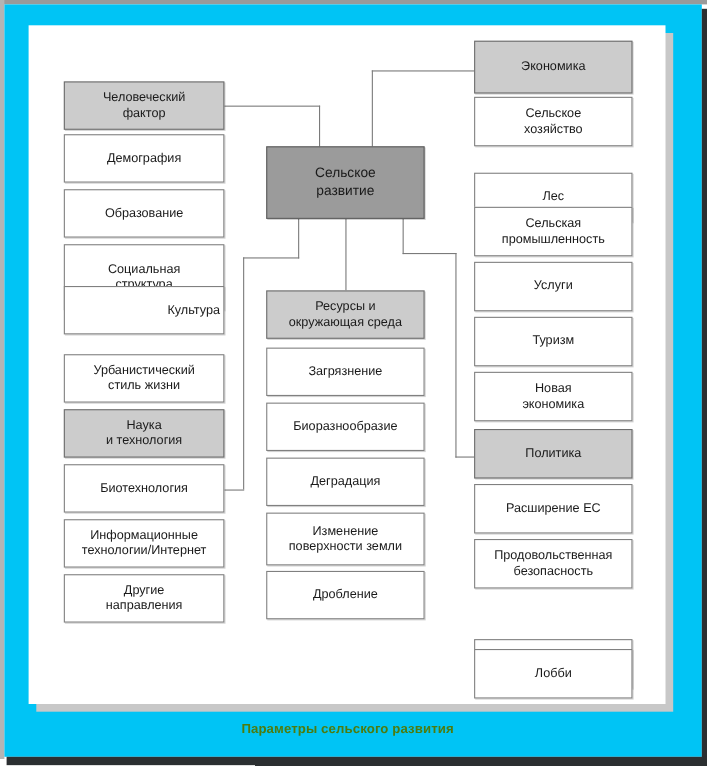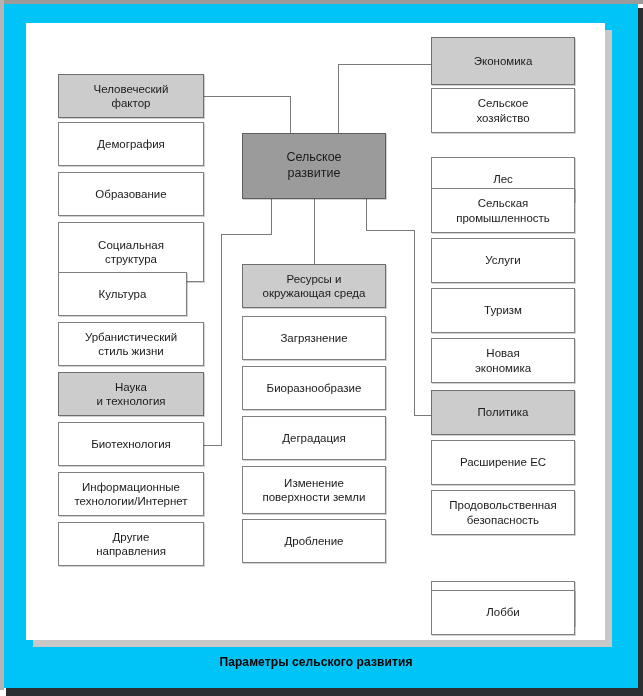--- a/index.html
+++ b/index.html
@@ -61,21 +61,21 @@
   }
   
   .caption {
     position: absolute;
     left: 26px;
     top: 655px;
     width: 580px;
     text-align: center;
     font-size: 12px;
     font-weight: bold;
-    color: #000000;
+    color: #4d7c0f;
     letter-spacing: 0.1px;
     white-space: nowrap;
   }
   
   .canvas {
     position: absolute;
     left: 0; top: 0;
     width: 643px; height: 696px;
   }
   
@@ -167,21 +167,21 @@
         </div>
     </div>
 
     <div class="node" style="left:58px; top:222px; width:146px; height:60px;">
       <div>
         <span>Социальная</span>
         <span>структура</span>
       </div>
     </div>
 
-    <div class="node" style="left:58px; top:272px; width:129px; height:44px;">
+    <div class="node" style="left:58px; top:260px; width:146px; height:44px;justify-content:flex-end;">
       <div>
           <span>Культура</span>
         </div>
     </div>
 
     <div class="node" style="left:58px; top:322px; width:146px; height:44px;">
       <div>
         <span>Урбанистический</span>
         <span>стиль жизни</span>
       </div>

